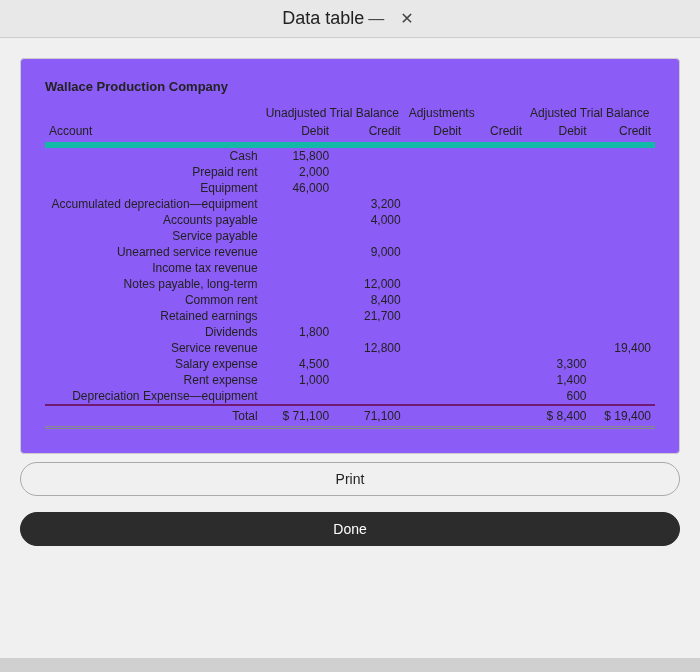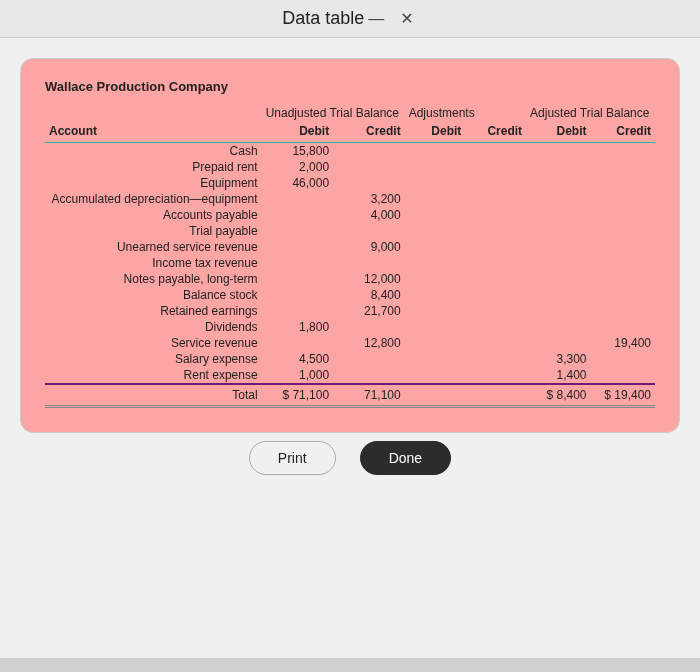--- a/index.html
+++ b/index.html
@@ -32,23 +32,23 @@
       cursor: pointer;
       color: #444;
       padding: 0 4px;
     }
     .main-content {
       background: #f0f0f0;
       padding: 20px;
       min-height: 620px;
     }
     .card {
-      background: #fca5a5;
+      background: #8b5cf6;
       border: 1px solid #ccc;
-      border-radius: 13px;
+      border-radius: 4px;
       padding: 20px 24px 24px 24px;
     }
     .company-name {
       font-size: 13px;
       font-weight: bold;
       color: #222;
       margin-bottom: 10px;
     }
     table {
       width: 100%;
@@ -56,24 +56,24 @@
       font-size: 12px;
       color: #222;
     }
     .header-row-1 th {
       font-weight: normal;
       text-align: left;
       padding: 2px 4px;
       vertical-align: bottom;
     }
     .header-row-2 th {
-      font-weight: bold;
+      font-weight: normal;
       text-align: right;
       padding: 2px 4px 4px 4px;
-      border-bottom: 1px solid #14b8a6;
+      border-bottom: 6px solid #14b8a6;
       vertical-align: bottom;
     }
     .header-row-2 th.account-col {
       text-align: left;
     }
     td {
       padding: 2px 4px;
       vertical-align: middle;
     }
     .account-col {
@@ -92,22 +92,23 @@
       border-bottom: 3px double #888;
       font-weight: normal;
       padding: 3px 4px;
     }
     .total-row td.account-col {
       font-weight: normal;
     }
     .btn-row {
       display: flex;
       justify-content: center;
-      gap: 24px;
+      gap: 16px;
       margin-top: 8px;
+      flex-direction: column;
     }
     .btn-print {
       background: #f0f0f0;
       border: 1px solid #aaa;
       border-radius: 20px;
       padding: 8px 28px;
       font-size: 14px;
       cursor: pointer;
       color: #222;
     }
@@ -197,21 +198,21 @@
           <tr class="data-row">
             <td class="account-col">Accounts payable</td>
             <td class="num-col"></td>
             <td class="num-col">4,000</td>
             <td class="num-col"></td>
             <td class="num-col"></td>
             <td class="num-col"></td>
             <td class="num-col"></td>
           </tr>
           <tr class="data-row">
-            <td class="account-col">Trial payable</td>
+            <td class="account-col">Service payable</td>
             <td class="num-col"></td>
             <td class="num-col"></td>
             <td class="num-col"></td>
             <td class="num-col"></td>
             <td class="num-col"></td>
             <td class="num-col"></td>
           </tr>
           <tr class="data-row">
             <td class="account-col">Unearned service revenue</td>
             <td class="num-col"></td>
@@ -233,21 +234,21 @@
           <tr class="data-row">
             <td class="account-col">Notes payable, long-term</td>
             <td class="num-col"></td>
             <td class="num-col">12,000</td>
             <td class="num-col"></td>
             <td class="num-col"></td>
             <td class="num-col"></td>
             <td class="num-col"></td>
           </tr>
           <tr class="data-row">
-            <td class="account-col">Balance stock</td>
+            <td class="account-col">Common rent</td>
             <td class="num-col"></td>
             <td class="num-col">8,400</td>
             <td class="num-col"></td>
             <td class="num-col"></td>
             <td class="num-col"></td>
             <td class="num-col"></td>
           </tr>
           <tr class="data-row">
             <td class="account-col">Retained earnings</td>
             <td class="num-col"></td>
@@ -284,20 +285,29 @@
             <td class="num-col">3,300</td>
             <td class="num-col"></td>
           </tr>
           <tr class="data-row">
             <td class="account-col">Rent expense</td>
             <td class="num-col">1,000</td>
             <td class="num-col"></td>
             <td class="num-col"></td>
             <td class="num-col"></td>
             <td class="num-col">1,400</td>
+            <td class="num-col"></td>
+          </tr>
+          <tr class="data-row">
+            <td class="account-col">Depreciation Expense—equipment</td>
+            <td class="num-col"></td>
+            <td class="num-col"></td>
+            <td class="num-col"></td>
+            <td class="num-col"></td>
+            <td class="num-col">600</td>
             <td class="num-col"></td>
           </tr>
         </tbody>
       <tfoot>
         <tr class="total-row">
           <td class="account-col">Total</td>
           <td class="num-col">
             <span>$</span>&nbsp;<span>71,100</span>
           </td>
           <td class="num-col">71,100</td>

